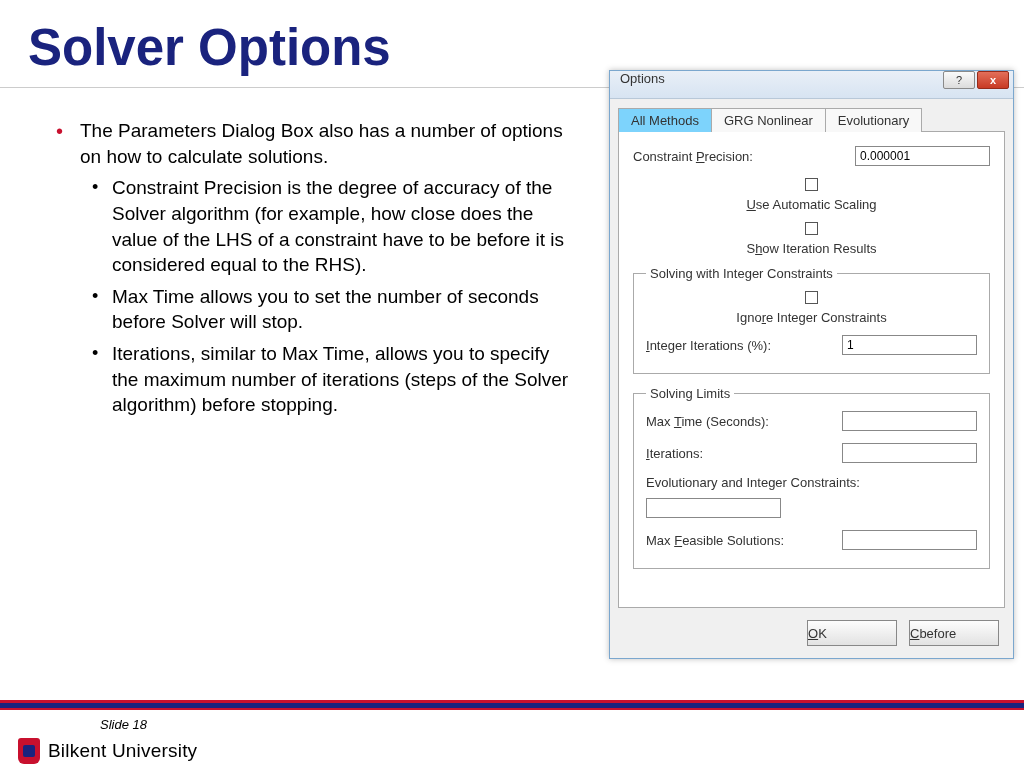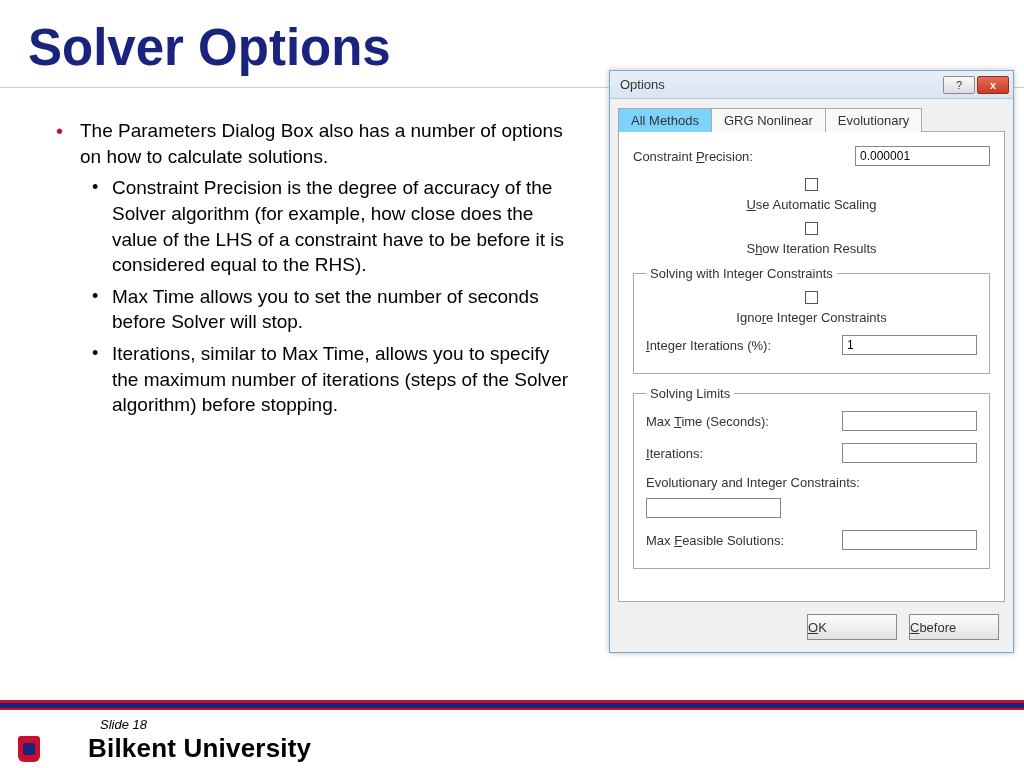--- a/index.html
+++ b/index.html
@@ -48,39 +48,39 @@
     background: #f0f0f0;
     border: 1px solid #7ba7ce;
     box-shadow: 0 0 6px rgba(0,0,0,.25);
     font-size: 13px;
     color: #333;
   }
   .titlebar {
     height: 28px;
     background: linear-gradient(#e9eff7,#d7e4f2);
     border-bottom: 1px solid #b8c8d8;
-    display: flex; align-items: center; justify-content: space-between;
+    display: flex; justify-content: space-between;
     padding: 0 4px 0 10px;
   }
   .titlebar-buttons { display: flex; gap: 2px; }
   .wbtn {
     width: 32px; height: 18px; border: 1px solid #8a8a8a; border-radius: 2px;
     display: flex; align-items: center; justify-content: center; font-size: 11px;
     background: linear-gradient(#fafafa,#dcdcdc);
   }
   .wbtn.close { background: linear-gradient(#e36f5a,#c83a24); color:#fff; border-color:#962b1a; font-weight:bold; }
   .tab-row { display:flex; padding: 8px 8px 0 8px; background:#f0f0f0; }
   .tab {
     padding: 4px 12px; border:1px solid #aaa; border-bottom:none;
     background:#f8f8f8; position:relative; top:1px; font-size:13px;
   }
   .tab.active { background:#7dd3fc; z-index:2; }
   .tab + .tab { margin-left:-1px; }
   .panel {
-    margin: 0 8px 8px 8px; padding: 14px 14px 20px 14px;
+    margin: 0 8px 8px 8px; padding: 14px 14px 26px 14px;
     border:1px solid #aaa; background:#fff;
   }
   .row { display:flex; align-items:center; margin-bottom:12px; }
   .row label { flex:1; }
   .txt {
     width:135px; height:20px; border:1px solid #888; padding:1px 4px;
     font-size:12px; background:#fff;
   }
   .chk-row { display:flex; align-items:center; gap:6px; margin-bottom:10px;flex-direction:column; }
   .chk { width:13px; height:13px; border:1px solid #555; background:#fff; }
@@ -105,21 +105,21 @@
     position:absolute; left:100px; bottom:36px; font-size:13px; font-style:italic;
   }
   .uni {
     position:absolute; left:18px; bottom:4px; display:flex; align-items:center; gap:8px;
   }
   .crest {
     width:22px; height:26px; background:#c8102e; border-radius: 3px 3px 6px 6px;
     position:relative; display:flex; align-items:center; justify-content:center;
   }
   .crest::before { content:""; width:12px; height:12px; background:#1a237e; border-radius:2px; }
-  .uni-name { font-size:26px; font-weight:bold; letter-spacing:.2px;margin-left:40px; }
+  .uni-name { font-size:19px; font-weight:normal; letter-spacing:.2px; }
 </style>
 </head>
 <body>
 
 <div class="slide-title">Solver Options</div>
 
 <div class="content-area">
   <div class="left-col">
     <ul class="main-list">
       <li>

